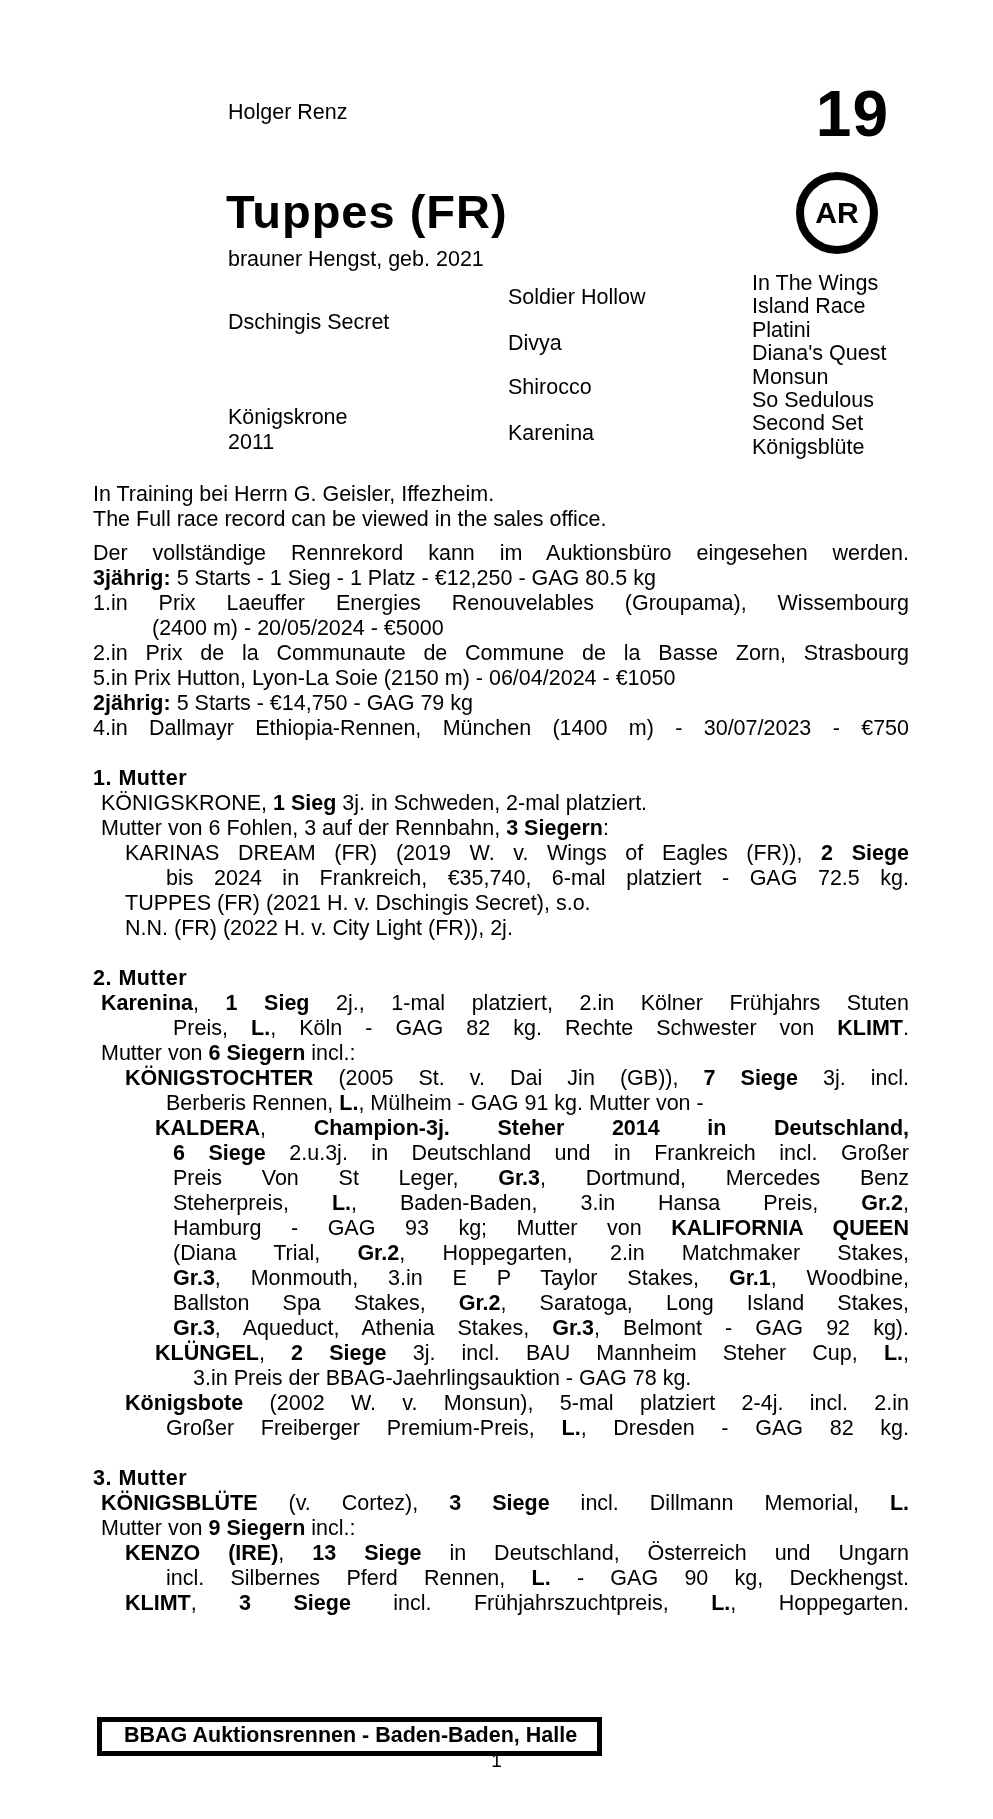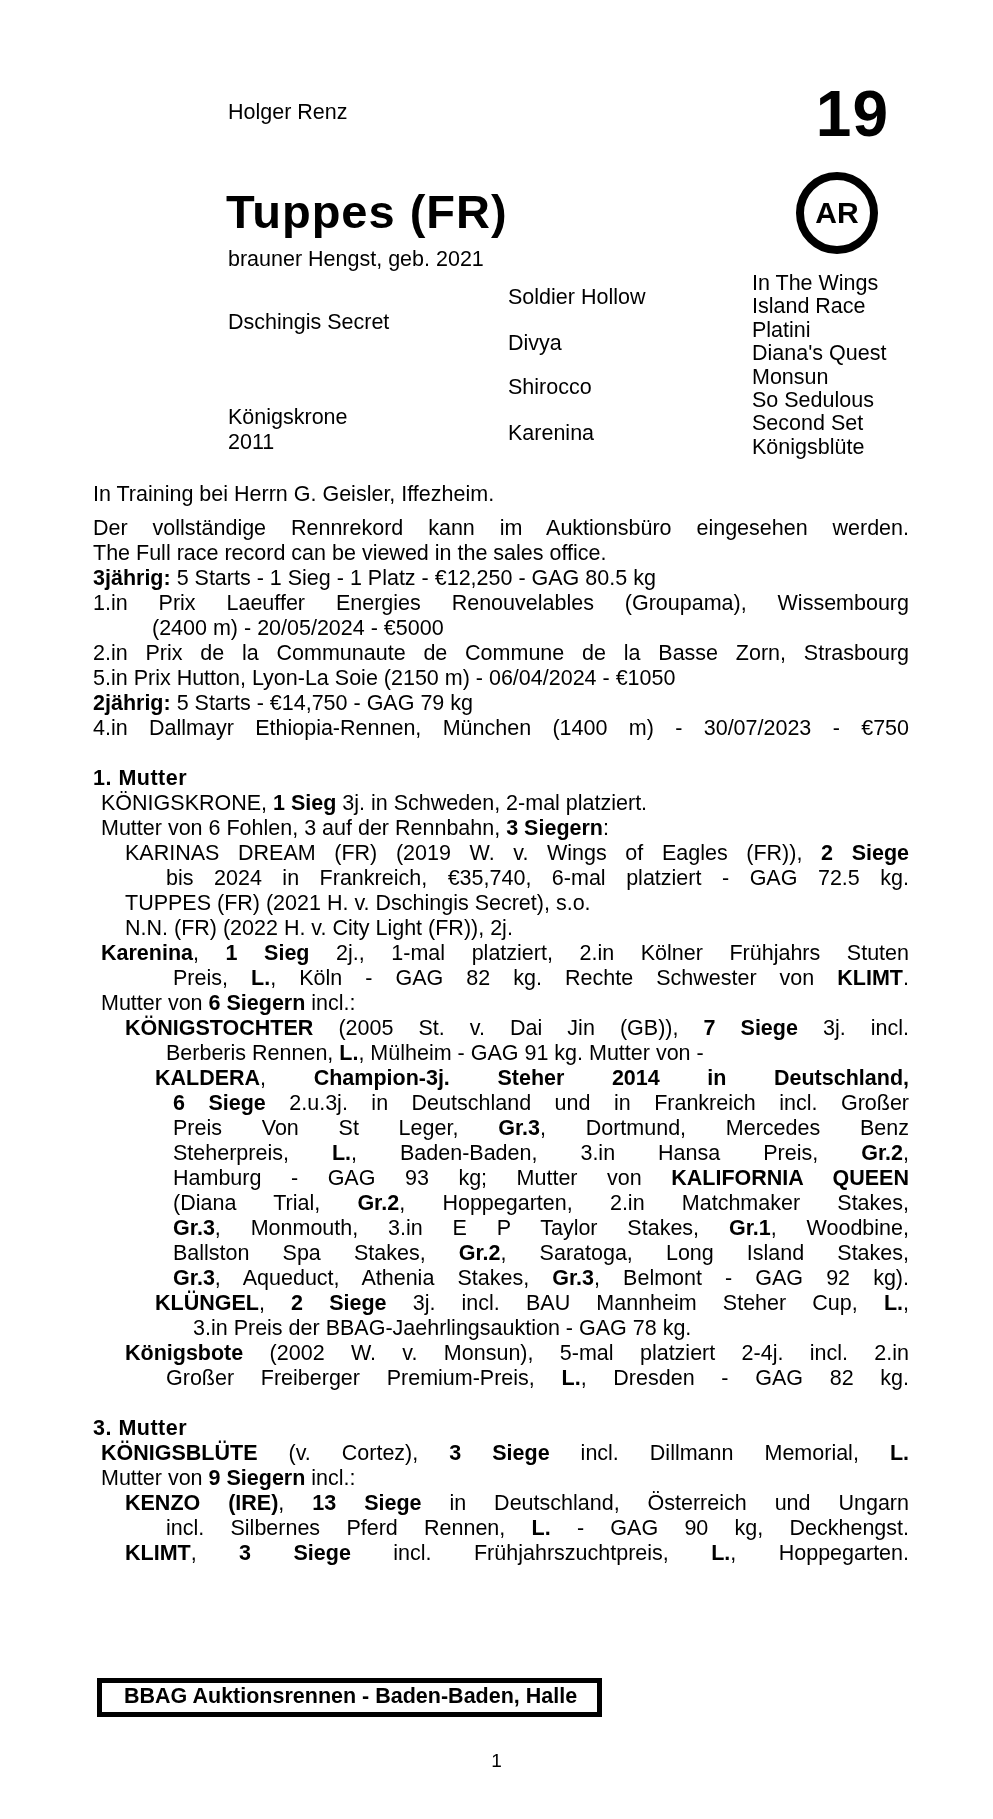--- a/index.html
+++ b/index.html
@@ -36,21 +36,21 @@
   .b-dam-line{padding-left:8px;}
   .b-dam-cont{padding-left:80px;}
   .b-progeny{padding-left:32px;}
   .b-progeny-cont{padding-left:73px;}
   .b-branch{padding-left:62px;}
   .b-branch-cont{padding-left:80px;}
   .b-deep-cont{padding-left:100px;}
   .b-full{text-align:justify;text-align-last:justify;-moz-text-align-last:justify;}
   
   .footer-box{
-    position:absolute;left:97px;top:1678px;border:5px solid #000;
+    position:absolute;left:97px;top:1717px;border:5px solid #000;
     padding:1px 20px 3px 22px;font-weight:700;white-space:nowrap;
   }
   .page-num{position:absolute;left:0;top:1750px;width:100%;text-align:center;font-size:19px;}
 </style>
 </head>
 <body>
 
 <div class="page">
 
   <div class="consignor">Holger Renz</div>
@@ -80,36 +80,37 @@
         <div>Monsun</div>
         <div>So Sedulous</div>
         <div>Second Set</div>
         <div>Königsblüte</div>
       </div>
   </div>
 
   <div class="bodytext">
 
   <div class="line b-plain">In Training bei Herrn G. Geisler, Iffezheim.</div>
+      <div class="line b-plain">The Full race record can be viewed in the sales office.</div>
       <div class="line b-note b-full">Der vollständige Rennrekord kann im Auktionsbüro eingesehen werden.</div>
-      <div class="line b-plain">The Full race record can be viewed in the sales office.</div>
       <div class="line b-plain"><b>3jährig:</b> 5 Starts - 1 Sieg - 1 Platz - €12,250 - GAG 80.5 kg</div>
       <div class="line b-plain b-full">1.in Prix Laeuffer Energies Renouvelables (Groupama), Wissembourg</div>
       <div class="line b-race-cont">(2400 m) - 20/05/2024 - €5000</div>
       <div class="line b-plain b-full">2.in Prix de la Communaute de Commune de la Basse Zorn, Strasbourg</div>
       <div class="line b-plain">5.in Prix Hutton, Lyon-La Soie (2150 m) - 06/04/2024 - €1050</div>
       <div class="line b-plain"><b>2jährig:</b> 5 Starts - €14,750 - GAG 79 kg</div>
       <div class="line b-plain b-full">4.in Dallmayr Ethiopia-Rennen, München (1400 m) - 30/07/2023 - €750</div>
       <div class="line b-heading">1. Mutter</div>
       <div class="line b-dam-line">KÖNIGSKRONE, <b>1 Sieg</b> 3j. in Schweden, 2-mal platziert.</div>
       <div class="line b-dam-line">Mutter von 6 Fohlen, 3 auf der Rennbahn, <b>3 Siegern</b>:</div>
       <div class="line b-progeny b-full">KARINAS DREAM (FR) (2019 W. v. Wings of Eagles (FR)), <b>2 Siege</b></div>
       <div class="line b-progeny-cont b-full">bis 2024 in Frankreich, €35,740, 6-mal platziert - GAG 72.5 kg.</div>
       <div class="line b-progeny">TUPPES (FR) (2021 H. v. Dschingis Secret), s.o.</div>
       <div class="line b-progeny">N.N. (FR) (2022 H. v. City Light (FR)), 2j.</div>
+      <div class="line b-heading">2. Mutter</div>
       <div class="line b-dam-line b-full"><b>Karenina</b>, <b>1 Sieg</b> 2j., 1-mal platziert, 2.in Kölner Frühjahrs Stuten</div>
       <div class="line b-dam-cont b-full">Preis, <b>L.</b>, Köln - GAG 82 kg. Rechte Schwester von <b>KLIMT</b>.</div>
       <div class="line b-dam-line">Mutter von <b>6 Siegern</b> incl.:</div>
       <div class="line b-progeny b-full"><b>KÖNIGSTOCHTER</b> (2005 St. v. Dai Jin (GB)), <b>7 Siege</b> 3j. incl.</div>
       <div class="line b-progeny-cont">Berberis Rennen, <b>L.</b>, Mülheim - GAG 91 kg. Mutter von -</div>
       <div class="line b-branch b-full"><b>KALDERA</b>, <b>Champion-3j. Steher 2014 in Deutschland,</b></div>
       <div class="line b-branch-cont b-full"><b>6 Siege</b> 2.u.3j. in Deutschland und in Frankreich incl. Großer</div>
       <div class="line b-branch-cont b-full">Preis Von St Leger, <b>Gr.3</b>, Dortmund, Mercedes Benz</div>
       <div class="line b-branch-cont b-full">Steherpreis, <b>L.</b>, Baden-Baden, 3.in Hansa Preis, <b>Gr.2</b>,</div>
       <div class="line b-branch-cont b-full">Hamburg - GAG 93 kg; Mutter von <b>KALIFORNIA QUEEN</b></div>

